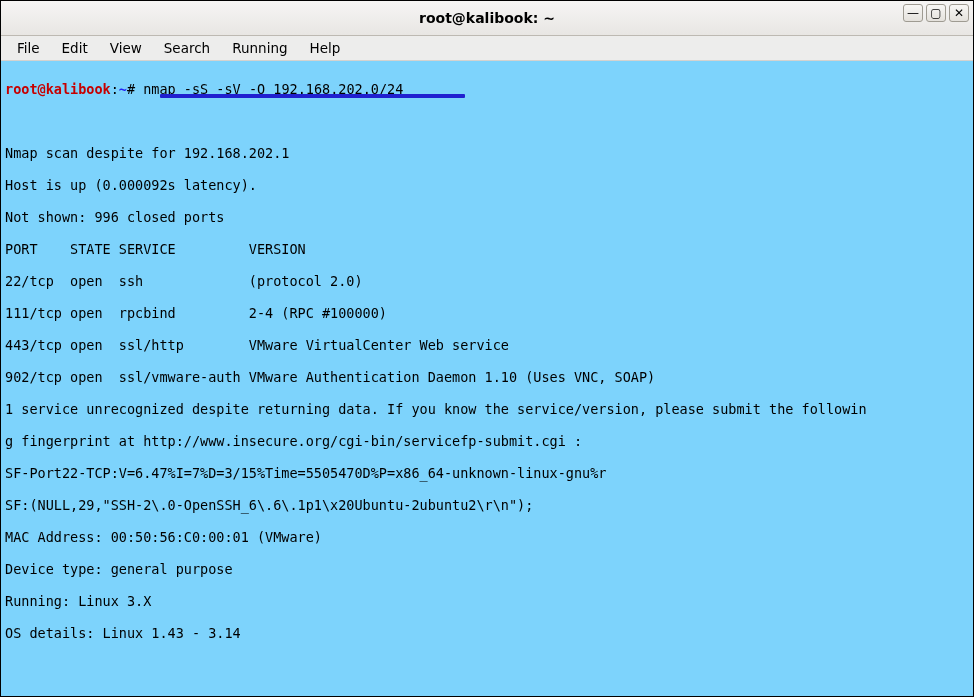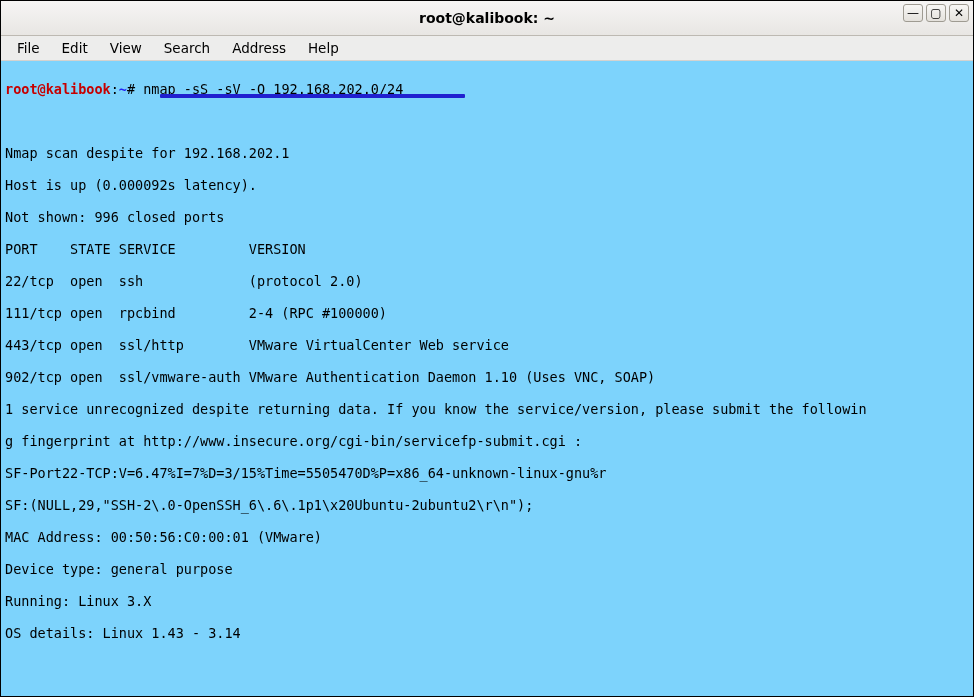--- a/index.html
+++ b/index.html
@@ -69,21 +69,21 @@
         <span>✕</span>
       </div>
   </div>
 </div>
 
 <div class="menubar">
   <span class="menu-item">File</span>
   <span class="menu-item">Edit</span>
   <span class="menu-item">View</span>
   <span class="menu-item">Search</span>
-  <span class="menu-item">Address</span>
+  <span class="menu-item">Running</span>
   <span class="menu-item">Help</span>
 </div>
 
 <div class="terminal">
 <div class="prompt-line"><span class="user">root@kalibook</span><span>:</span><span class="path">~</span><span># </span><span class="cmd-seg">nmap -sS -sV -O 192.168.202.0/24</span><span class="underline" style="left: 155px; width: 305px;"></span></div>
 <div> </div>
 <div>Nmap scan despite for 192.168.202.1</div>
 <div>Host is up (0.000092s latency).</div>
 <div>Not shown: 996 closed ports</div>
 <div>PORT    STATE SERVICE         VERSION</div>

